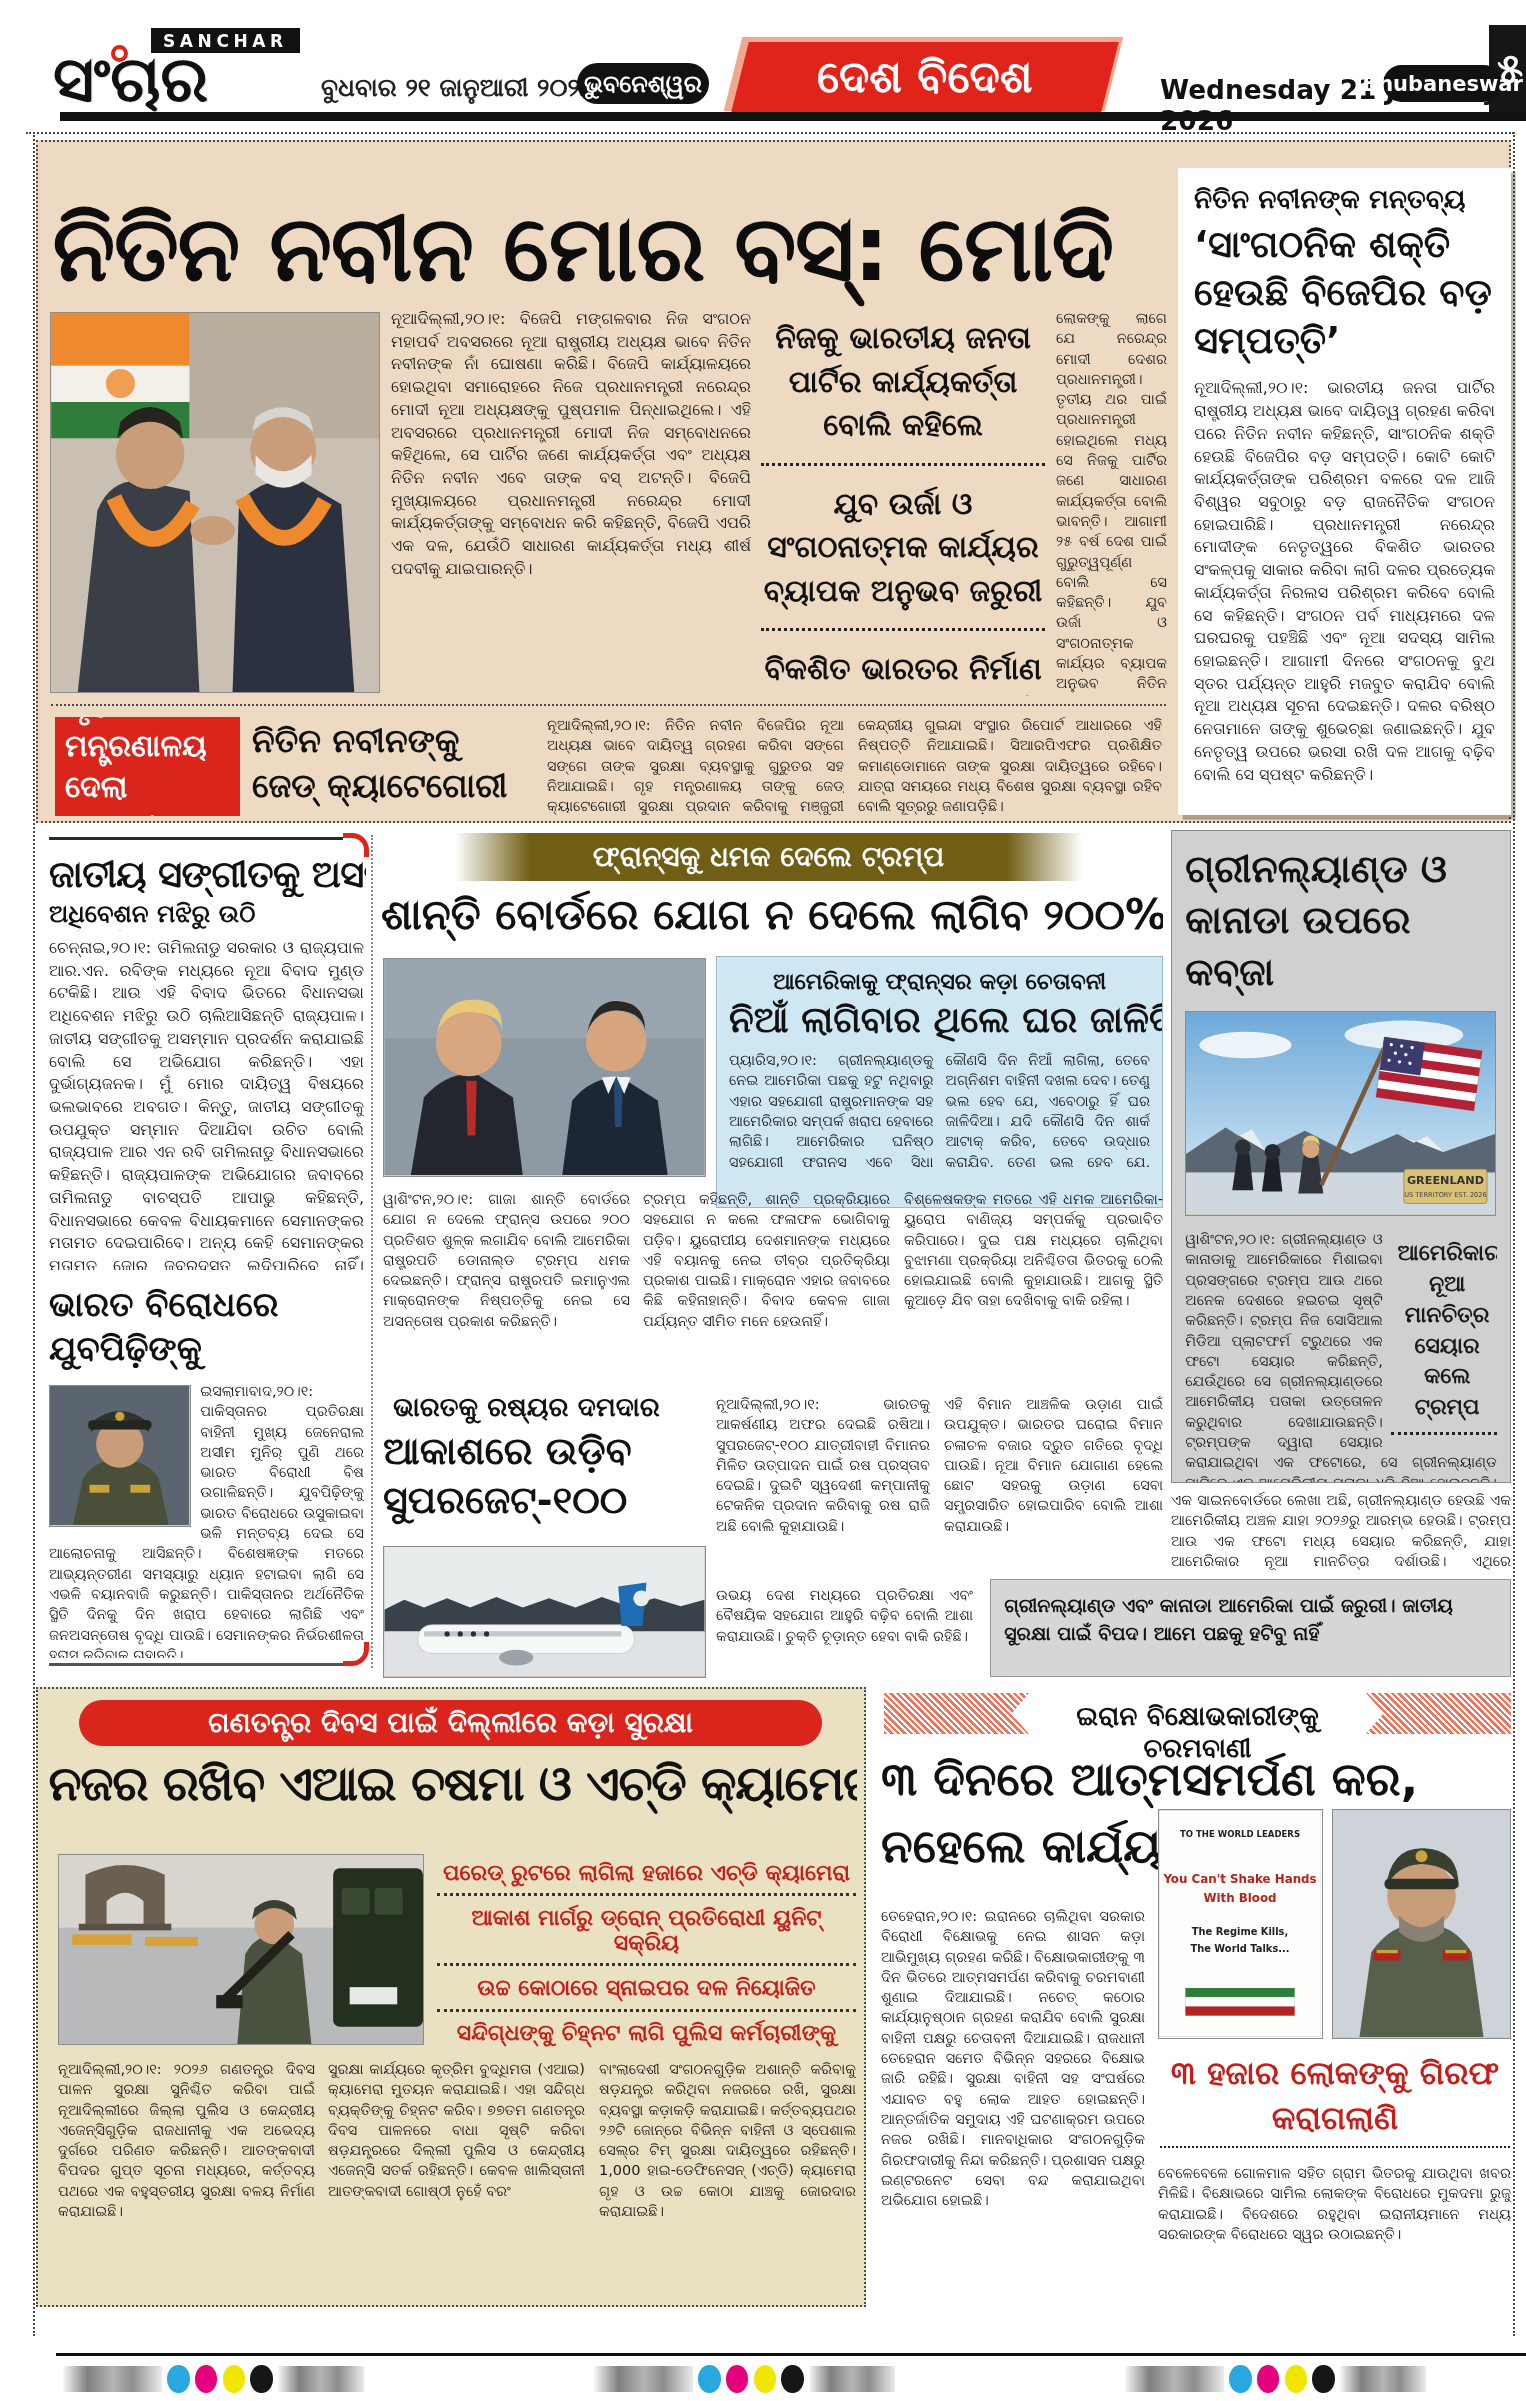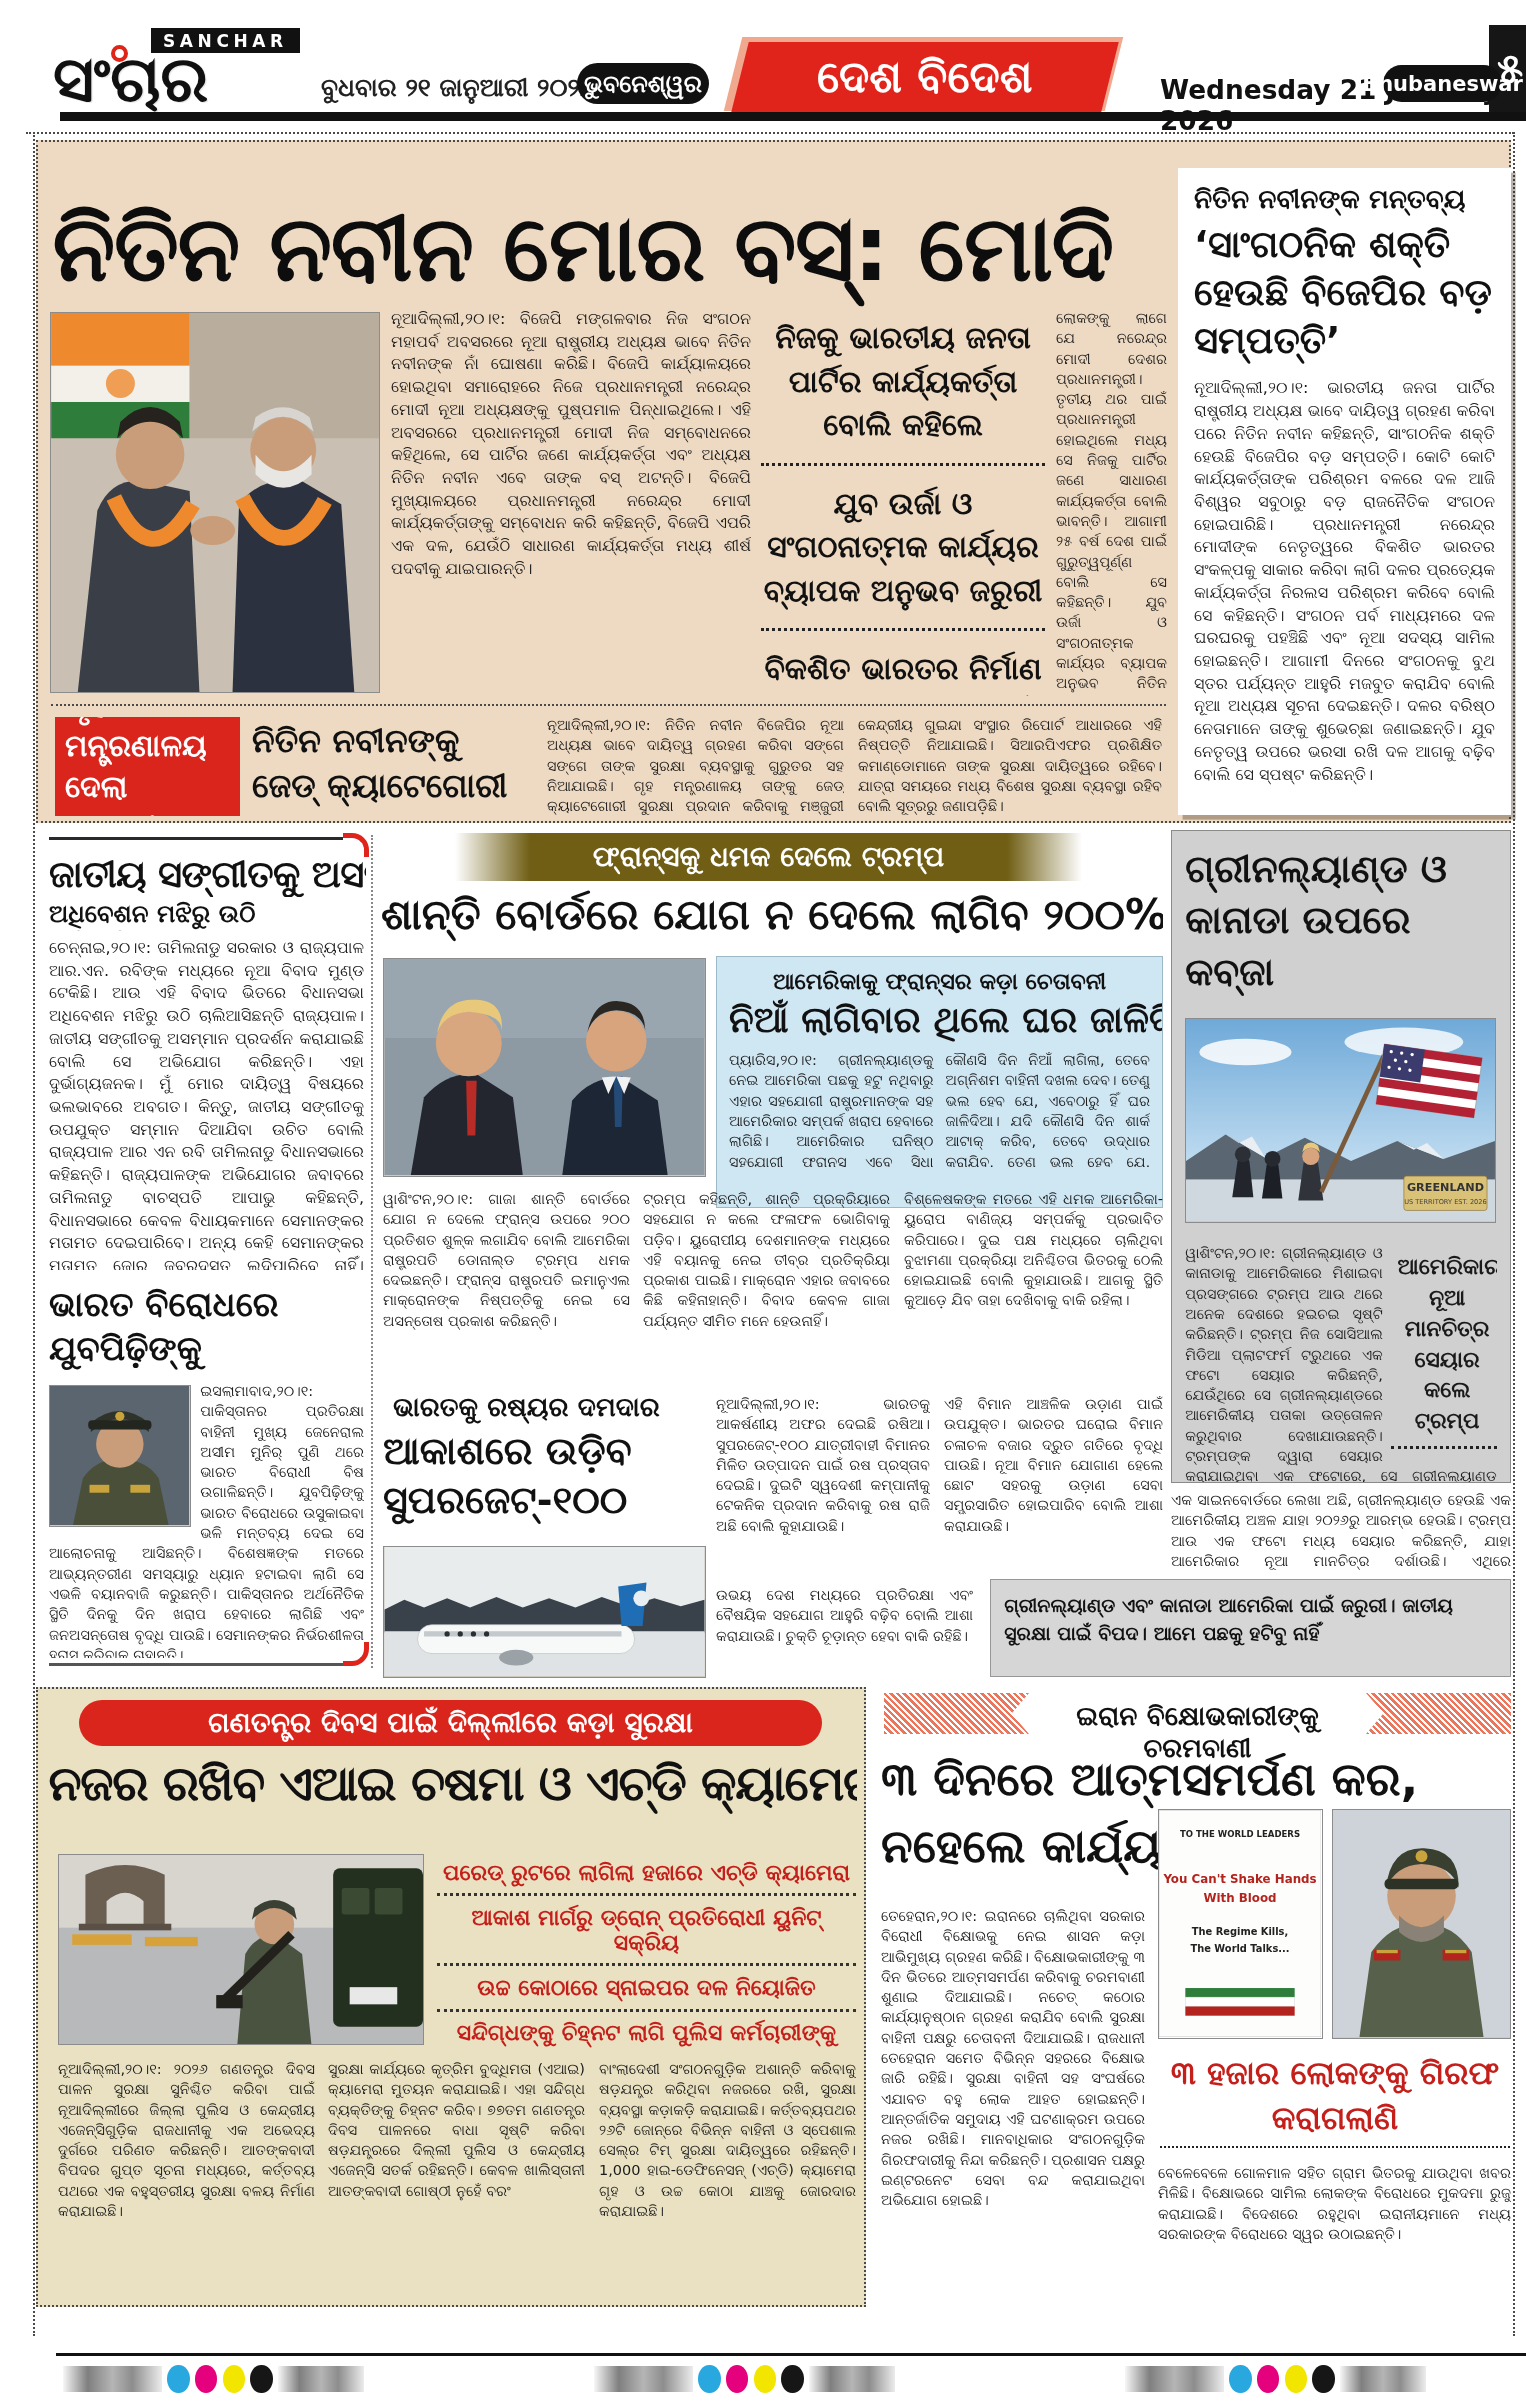--- a/index.html
+++ b/index.html
@@ -254,21 +254,21 @@
       <circle cx="155" cy="132" r="4" fill="#2a2f33"></circle>
     <ellipse cx="200" cy="168" rx="26" ry="12" fill="#9aa2a7"></ellipse>
   </svg>
 </div>
 <div class="body-sm just abs hid" style="left:716px;top:1394px;width:214px;height:181px;">ନୂଆଦିଲ୍ଲୀ,୨୦।୧: ଭାରତକୁ ଆକର୍ଷଣୀୟ ଅଫର ଦେଇଛି ରଷିଆ। ସୁପରଜେଟ୍-୧୦୦ ଯାତ୍ରୀବାହୀ ବିମାନର ମିଳିତ ଉତ୍ପାଦନ ପାଇଁ ରଷ ପ୍ରସ୍ତାବ ଦେଇଛି। ଦୁଇଟି ସ୍ୱଦେଶୀ କମ୍ପାନୀକୁ ଟେକନିକ ପ୍ରଦାନ କରିବାକୁ ରଷ ରାଜି ଅଛି ବୋଲି କୁହାଯାଉଛି।</div>
 <div class="body-sm just abs hid" style="left:944px;top:1394px;width:219px;height:181px;">ଏହି ବିମାନ ଆଞ୍ଚଳିକ ଉଡ଼ାଣ ପାଇଁ ଉପଯୁକ୍ତ। ଭାରତର ଘରୋଇ ବିମାନ ଚଳାଚଳ ବଜାର ଦ୍ରୁତ ଗତିରେ ବୃଦ୍ଧି ପାଉଛି। ନୂଆ ବିମାନ ଯୋଗାଣ ହେଲେ ଛୋଟ ସହରକୁ ଉଡ଼ାଣ ସେବା ସମ୍ପ୍ରସାରିତ ହୋଇପାରିବ ବୋଲି ଆଶା କରାଯାଉଛି।</div>
 <div class="body-sm just abs hid" style="left:716px;top:1585px;width:257px;height:89px;">ଉଭୟ ଦେଶ ମଧ୍ୟରେ ପ୍ରତିରକ୍ଷା ଏବଂ ବୈଷୟିକ ସହଯୋଗ ଆହୁରି ବଢ଼ିବ ବୋଲି ଆଶା କରାଯାଉଛି। ଚୁକ୍ତି ଚୂଡ଼ାନ୍ତ ହେବା ବାକି ରହିଛି।</div>
 
 <div class="greenland-box abs hid" style="left:1171px;top:830px;width:340px;height:653px;">
   <div class="h-green">ଗ୍ରୀନଲ୍ୟାଣ୍ଡ ଓ କାନାଡା ଉପରେ କବ୍ଜା</div>
-  <div class="photo-frame hid" style="width:311px;height:205px;margin:20px 0;text-align:center;">
+  <div class="photo-frame hid" style="width:311px;height:205px;margin:13px 0;text-align:center;">
     <svg width="309" height="202" viewBox="0 0 468 306">
       <defs>
         <linearGradient id="sky" x1="0" y1="0" x2="0" y2="1">
           <stop offset="0" stop-color="#6fa9d8"></stop>
             <stop offset="1" stop-color="#dff0fa"></stop>
         </linearGradient>
       </defs>
       <rect width="468" height="306" fill="url(#sky)"></rect>
       <ellipse cx="90" cy="50" rx="70" ry="20" fill="#ffffff" opacity="0.85"></ellipse>
       <ellipse cx="330" cy="35" rx="90" ry="22" fill="#ffffff" opacity="0.8"></ellipse>

